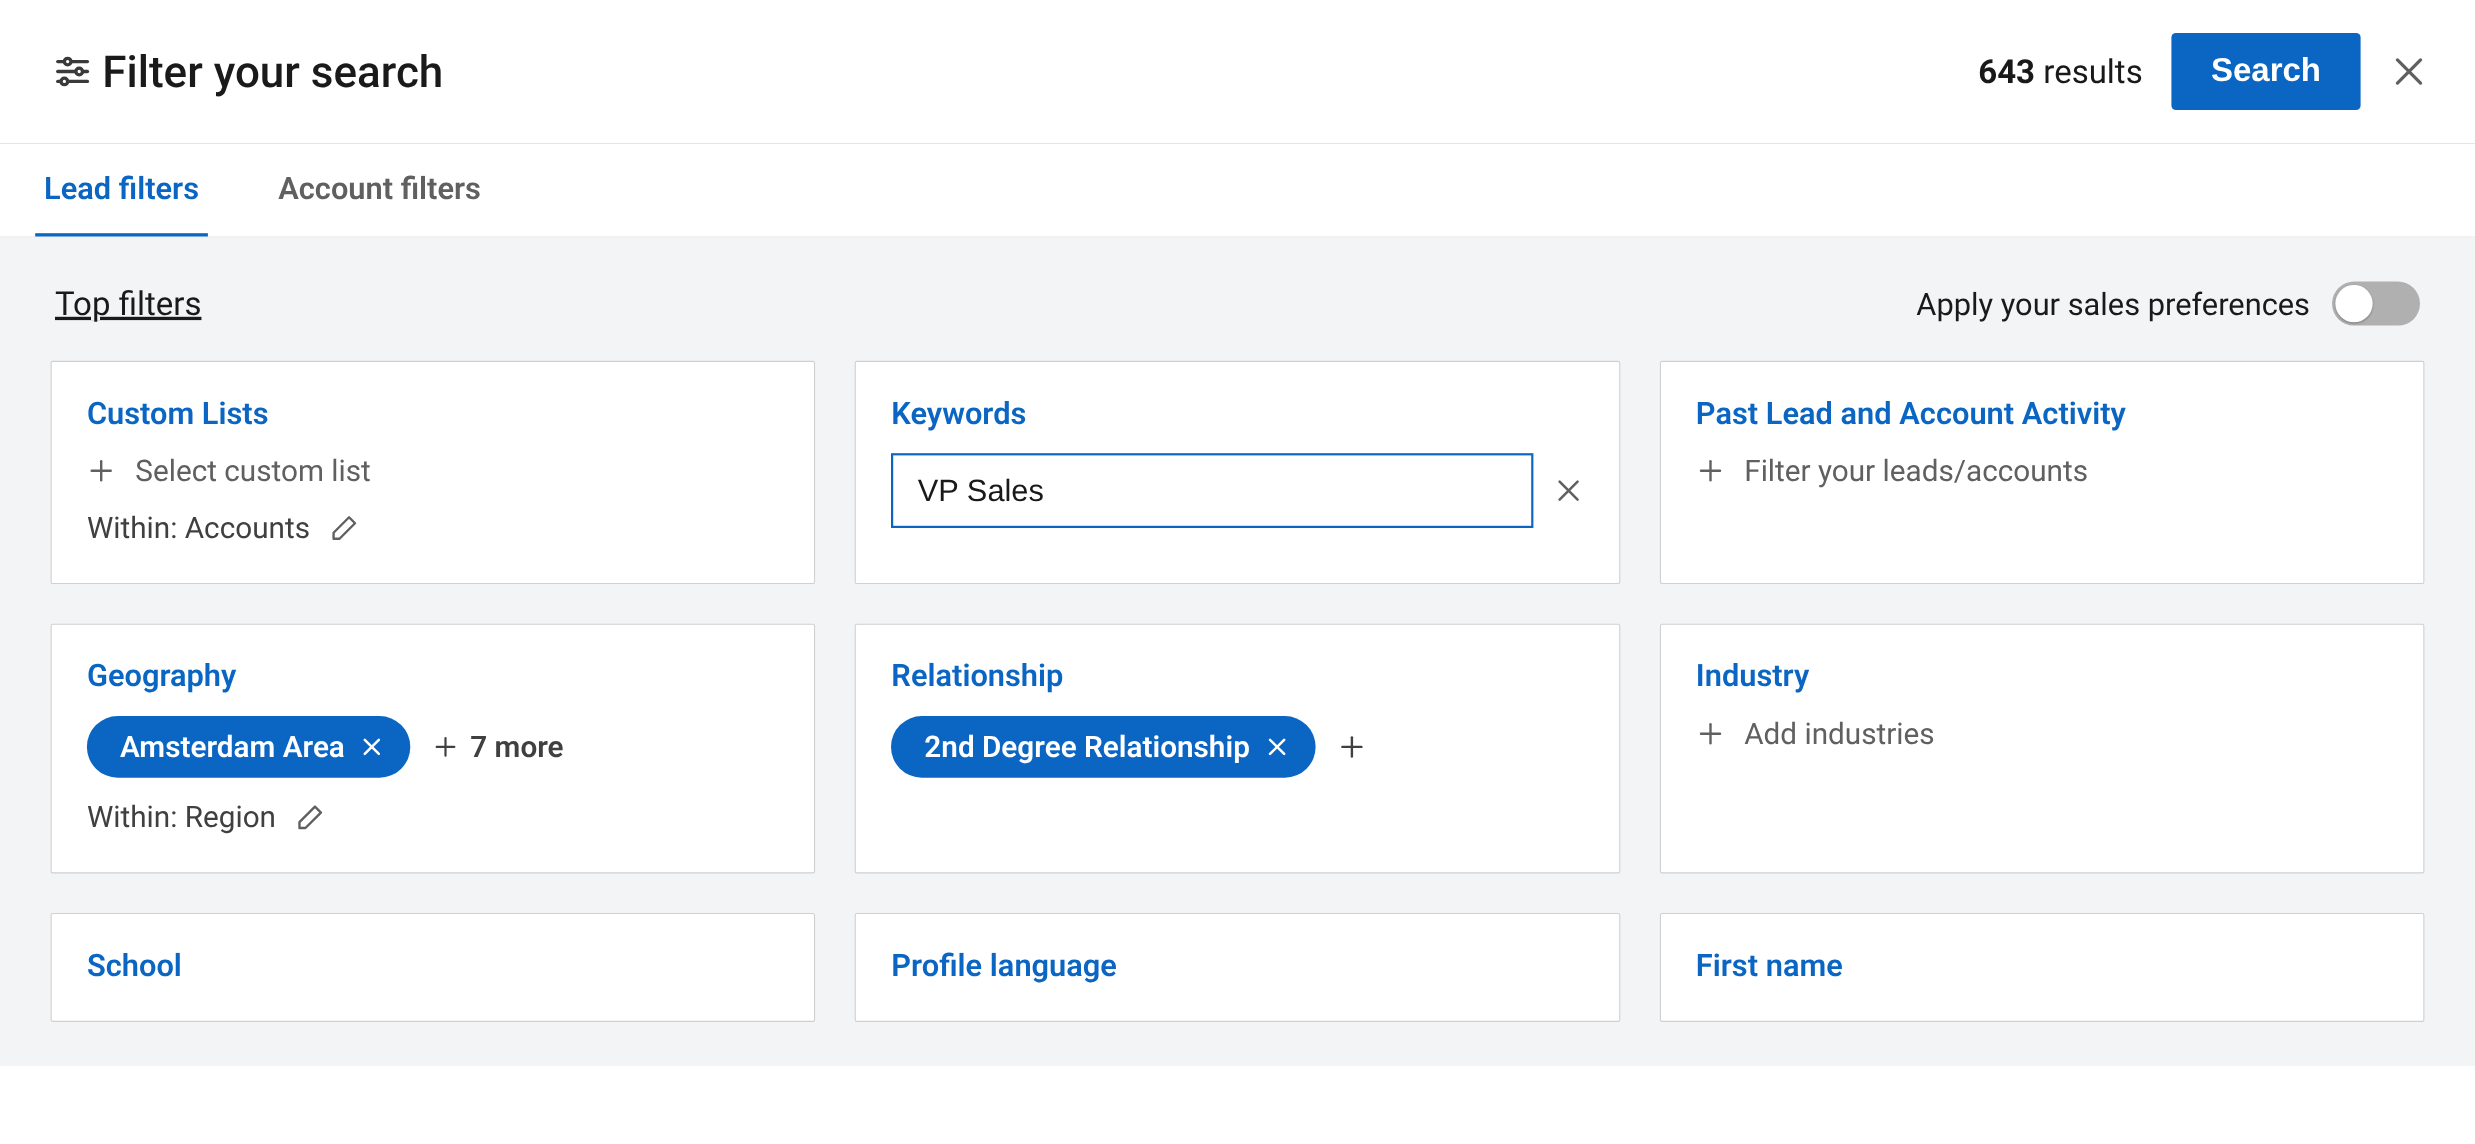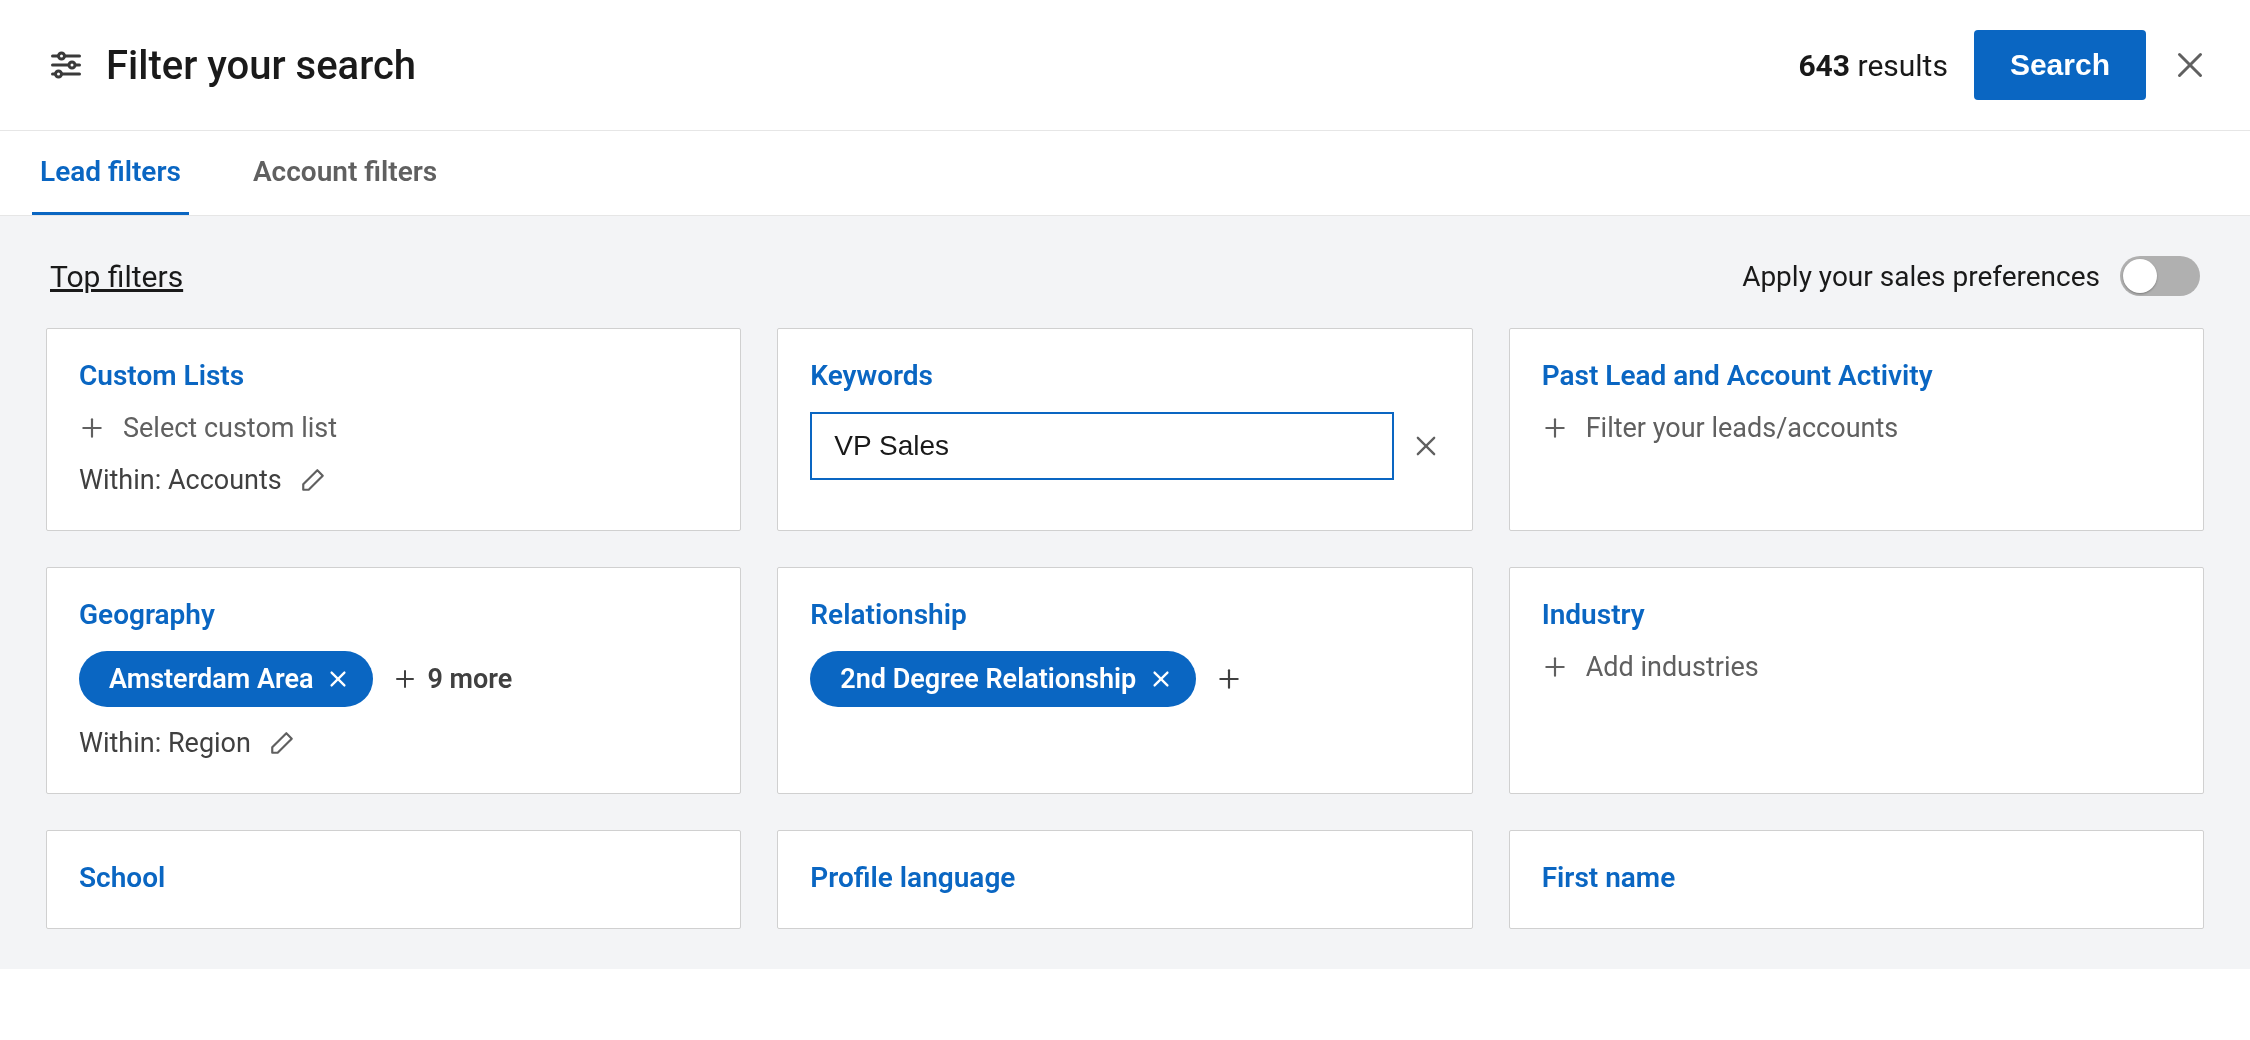--- a/index.html
+++ b/index.html
@@ -11,21 +11,21 @@
   }
 
   
   .header {
     display: flex;
     align-items: center;
     justify-content: space-between;
     padding: 30px 42px 30px 48px;
     border-bottom: 1px solid #e6e6e6;
   }
-  .header-left { display: flex; align-items: center; gap: 22px; }
+  .header-left { display: flex; align-items: center; gap: 9px; }
   .header-title { font-size: 40px; font-weight: 500; color:#1a1a1a; }
   .header-right { display: flex; align-items: center; gap: 26px; }
   .results-count { font-size: 30px; color:#191919; }
   .results-count .num { font-weight: 700; }
   .search-btn {
     background: #0a66c2;
     color: #fff;
     font-size: 30px;
     font-weight: 600;
     border: none;
@@ -244,21 +244,21 @@
             </svg>
           </span>
         </div>
         <div class="more-chip">
           <span class="plus-icon-sm">
             <svg width="24" height="24" viewBox="0 0 24 24" fill="none" stroke="#404040" stroke-width="2" stroke-linecap="round">
               <line x1="12" y1="4" x2="12" y2="20"></line>
                 <line x1="4" y1="12" x2="20" y2="12"></line>
             </svg>
           </span>
-          <span>9 more</span>
+          <span>7 more</span>
         </div>
       </div>
       <div class="within-row">
         <span>Within: Region</span>
         <span class="edit">
           <svg width="26" height="26" viewBox="0 0 24 24" fill="none" stroke="#606060" stroke-width="2" stroke-linecap="round" stroke-linejoin="round">
             <path d="M16 3l5 5L8 21H3v-5L16 3z"></path>
           </svg>
         </span>
       </div>

